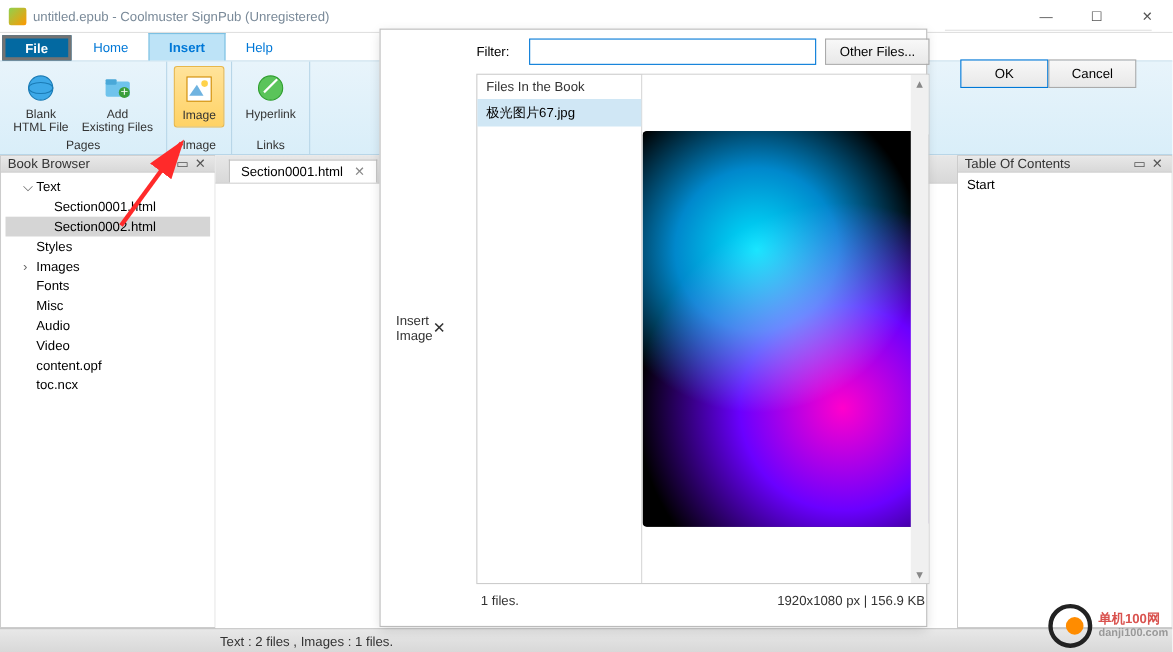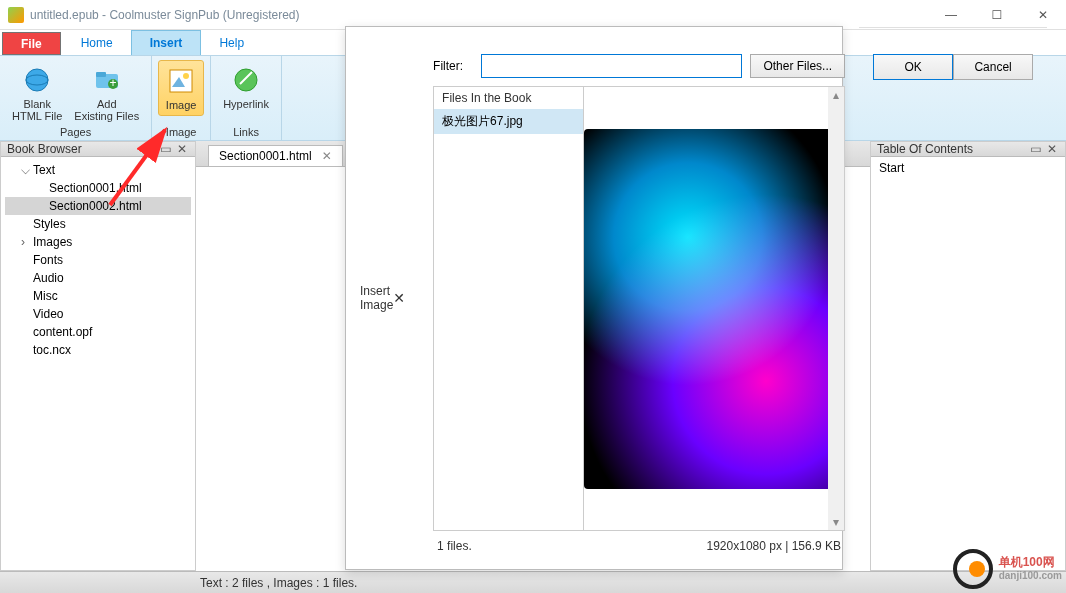--- a/index.html
+++ b/index.html
@@ -6,21 +6,21 @@
 body { background: #fff; width: 1066px; height: 593px; overflow: hidden; position: relative; }
 
 .titlebar { height: 30px; background: #fff; display: flex; align-items: center; padding-left: 8px; border-bottom: 1px solid #e0e0e0; }
 .titlebar .app-icon { width: 16px; height: 16px; margin-right: 6px; background: linear-gradient(135deg,#8fd14f,#ff9800); border-radius: 2px; }
 .titlebar .title-text { color: #7a8a99; font-size: 12px; }
 .win-ctrls { position: absolute; right: 0; top: 0; display: flex; }
 .win-ctrls div { width: 46px; height: 30px; display: flex; align-items: center; justify-content: center; color: #555; }
 
 .menubar { height: 26px; background: #fff; display: flex; align-items: stretch; border-bottom: 1px solid #b8d6e8; }
 .menu-item { padding: 0 18px; display: flex; align-items: center; color: #0078d7; cursor: pointer; }
-.menu-item.file-btn { background: #ef4444; color: #fff; font-weight: bold; border: 1px solid #737373; margin: 2px 2px 0 2px; }
+.menu-item.file-btn { background: #0369a1; color: #fff; font-weight: bold; border: 3px solid #737373; margin: 2px 2px 0 2px; }
 .menu-item.active { background: #bde3f7; border: 1px solid #7cc0e2; border-bottom: none; font-weight: bold; }
 
 .ribbon { height: 85px; background: linear-gradient(#e8f4fb,#d9eef9); display: flex; border-bottom: 1px solid #b8d6e8; }
 .ribbon-group { border-right: 1px solid #b8d6e8; display: flex; flex-direction: column; align-items: center; padding: 4px 6px 2px; }
 .ribbon-buttons { display: flex; }
 .ribbon-btn { display: flex; flex-direction: column; align-items: center; padding: 4px 6px; cursor: pointer; border-radius: 3px; }
 .ribbon-btn.highlight { background: linear-gradient(#ffe39a,#ffd264); border: 1px solid #e8b74a; }
 .ribbon-icon { width: 32px; height: 32px; margin-bottom: 2px; display: flex; align-items: center; justify-content: center; }
 .ribbon-label { font-size: 11px; color: #333; text-align: center; line-height: 12px; }
 .group-label { font-size: 11px; color: #333; margin-top: auto; }
@@ -50,21 +50,21 @@
 .toc-body { padding: 4px 8px; background: #fff; flex: 1; }
 
 .statusbar { height: 22px; background: linear-gradient(#e8e8e8,#d8d8d8); border-top: 1px solid #bbb; display: flex; align-items: center; padding-left: 200px; font-size: 12px; color: #333; }
 
 
 .overlay { position: absolute; left: 345px; top: 26px; width: 498px; height: 544px; background: #fff; border: 1px solid #bbb; box-shadow: 0 3px 10px rgba(0,0,0,0.15); display: flex; }
 .dlg-title { padding: 10px 14px; display: flex; align-items: center; font-size: 13px; color: #333; }
 .dlg-title .spacer { flex: 1; }
 .dlg-title .x { font-size: 14px; cursor: pointer; }
 .dlg-body { flex: 1; padding: 8px 14px; display: flex; flex-direction: column; }
-.filter-row { display: flex; align-items: center; margin-bottom: 8px; gap: 8px; margin-top: 19px; }
+.filter-row { display: flex; align-items: center; margin-bottom: 8px; gap: 8px; }
 .filter-row label { width: 40px; }
 .filter-row input { flex: 1; height: 24px; border: 1px solid #0078d7; padding: 0 6px; }
 .other-btn { height: 24px; padding: 0 12px; background: linear-gradient(#f8f8f8,#e8e8e8); border: 1px solid #aaa; cursor: pointer; }
 .split-area { flex: 1; display: flex; border: 1px solid #ccc; }
 .file-list { width: 150px; border-right: 1px solid #ccc; }
 .file-list-hdr { padding: 4px 8px; color: #333; }
 .file-list-item { padding: 4px 8px; background: #d0e7f5; cursor: pointer; }
 .preview { flex: 1; background: #fff; position: relative; overflow: hidden; display: flex; align-items: center; justify-content: center; }
 .preview-img { width: 260px; height: 360px; background: radial-gradient(circle at 40% 30%, #00e5ff 0%, #0088cc 25%, #000 50%), radial-gradient(circle at 70% 70%, #ff00cc 0%, #6a00ff 30%, transparent 60%); background-blend-mode: screen; border-radius: 4px; }
 .info-row { display: flex; justify-content: space-between; padding: 8px 4px; color: #333; }
@@ -169,22 +169,22 @@
       <span class="ctrl">▭</span>
       <span class="ctrl">✕</span>
     </div>
     <div class="tree" id="treehost">
         <div class="tree-row level1"><span class="tree-arrow">⌵</span><span>Text</span></div>
         <div class="tree-row level2"><span>Section0001.html</span></div>
         <div class="tree-row level2 selected"><span>Section0002.html</span></div>
         <div class="tree-row level1"><span class="tree-arrow"></span><span>Styles</span></div>
         <div class="tree-row level1"><span class="tree-arrow">›</span><span>Images</span></div>
         <div class="tree-row level1"><span class="tree-arrow"></span><span>Fonts</span></div>
+        <div class="tree-row level1"><span class="tree-arrow"></span><span>Misc</span></div>
         <div class="tree-row level1"><span class="tree-arrow"></span><span>Audio</span></div>
-        <div class="tree-row level1"><span class="tree-arrow"></span><span>Misc</span></div>
         <div class="tree-row level1"><span class="tree-arrow"></span><span>Video</span></div>
         <div class="tree-row level1"><span class="tree-arrow"></span><span>content.opf</span></div>
         <div class="tree-row level1"><span class="tree-arrow"></span><span>toc.ncx</span></div>
       </div>
   </div>
 
   <div class="center-panel">
     <div class="tab-row">
       <div class="tab">
         <span>Section0001.html</span>

